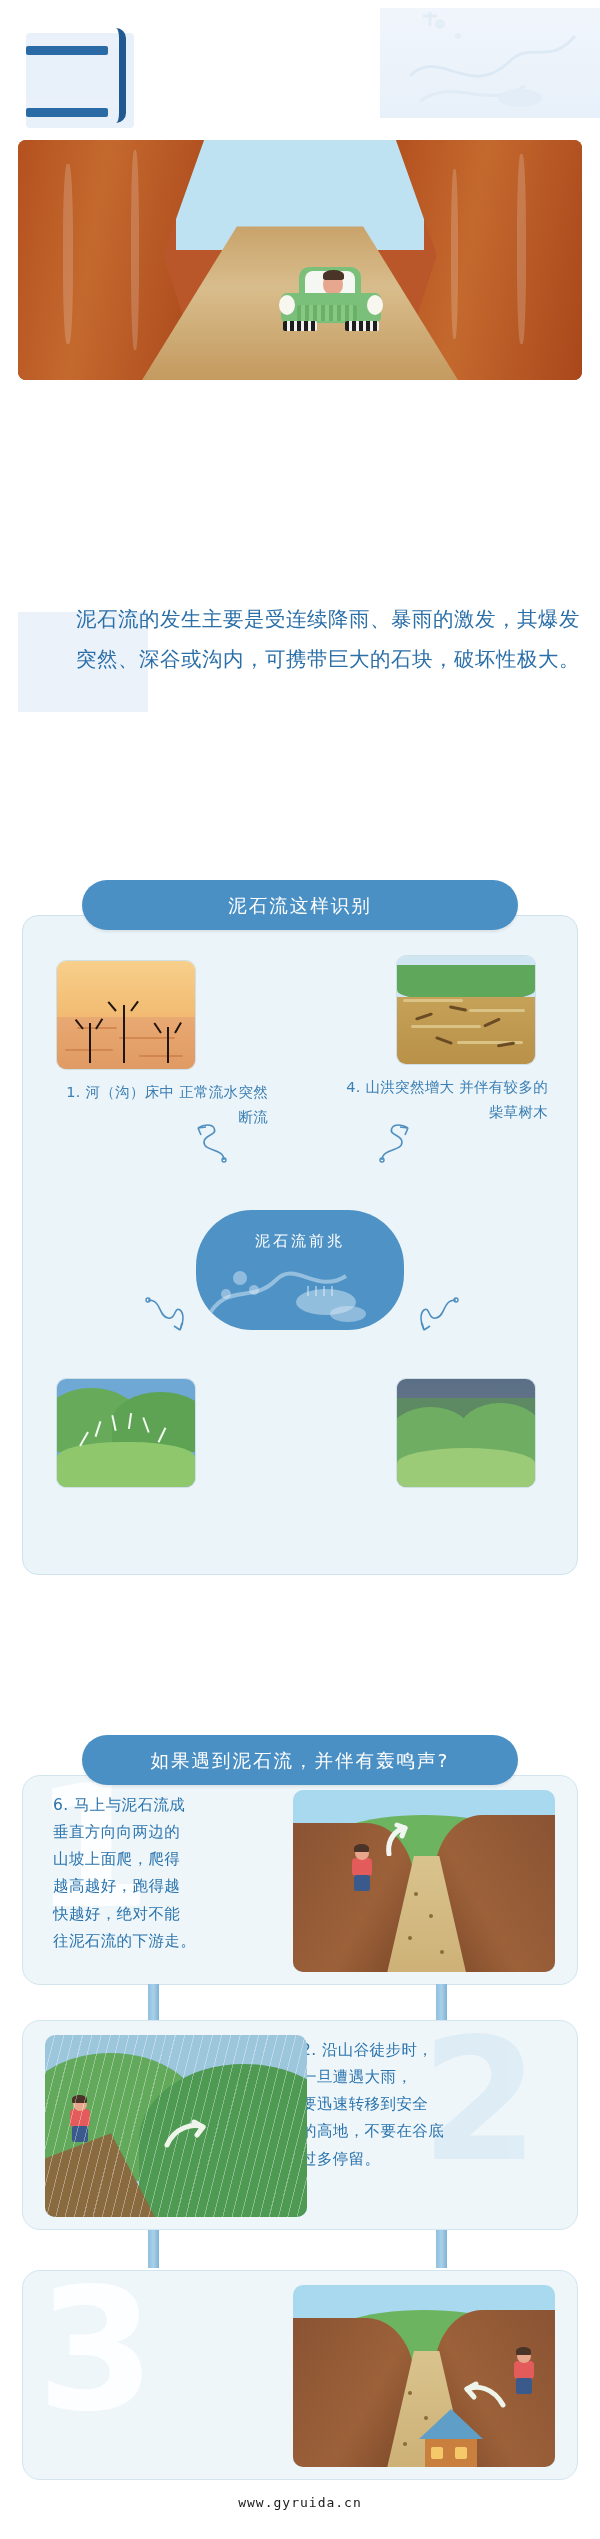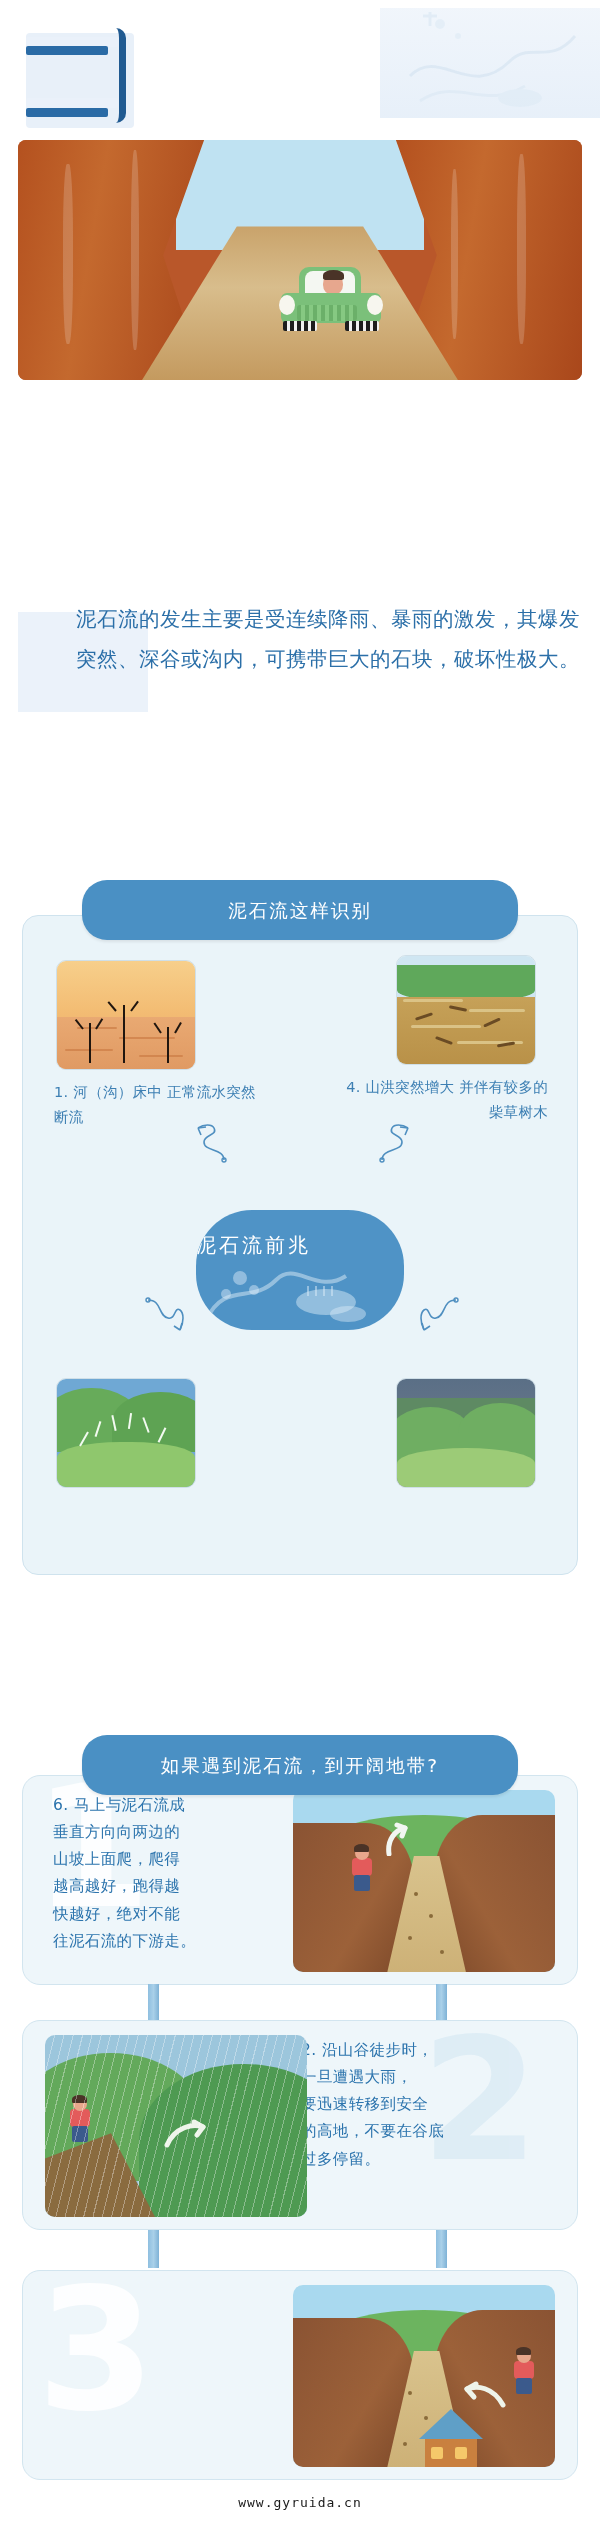--- a/index.html
+++ b/index.html
@@ -193,21 +193,21 @@
     position: absolute;
     left: 22px; top: 915px;
     width: 556px; height: 660px;
     background: #eaf4f9;
     border: 1px solid #cfe3ee;
     border-radius: 16px;
   }
   .banner {
     position: absolute;
     z-index: 3;
-    height: 60px;
+    height: 50px;
     background: #4a90c4;
     border-radius: 25px;
     color: #ffffff;
     font-size: 18.5px;
     display: flex;
     align-items: center;
     justify-content: center;
     letter-spacing: 2px;
     box-shadow: 0 2px 3px rgba(0,0,0,.08);
   }
@@ -271,37 +271,38 @@
   .t4-front { position:absolute; left:0; bottom:0; width:100%; height:36%;
     background:#9ccb77; border-radius:50% 50% 0 0 / 40% 40% 0 0; }
 
   .id-caption {
     margin-top: 10px;
     font-size: 14.5px;
     line-height: 1.7;
     color: #3d7fb3;
     letter-spacing: .3px;
   }
-  .id-item.i1 .id-caption, .id-item.i3 .id-caption { text-align: left; padding-left: 6px; }
+  .id-item.i1 .id-caption, .id-item.i3 .id-caption { text-align: right; padding-left: 6px; }
   .id-item.i2 .id-caption, .id-item.i4 .id-caption { text-align: right; padding-right: 4px; }
 
   .center-badge {
     position: absolute;
     left: 196px; top: 1210px;
     width: 208px; height: 120px;
     background: #4f93c6;
     border-radius: 56px;
     overflow: hidden;
     z-index: 2;
   }
   .center-badge-label {
     position: absolute;
     left: 0; right: 0; top: 22px;
+    text-align: center;
     color: #ffffff;
-    font-size: 20px;
+    font-size: 15px;
     letter-spacing: 3px;
   }
 
   .arrow-curl {
     position: absolute;
     width: 46px; height: 46px;
     z-index: 2;
   }
   .ac1 { left: 188px; top: 1118px; }
   .ac2 { left: 372px; top: 1118px; }
@@ -559,21 +560,21 @@
   <path d="M8 6 C22 6 18 22 28 24 C36 26 34 12 40 16 C44 19 44 28 40 36" stroke="#4f8fc0" stroke-width="1.6" fill="none"></path>
   <path d="M40 36 l-6 -4 M40 36 l2 -7" stroke="#4f8fc0" stroke-width="1.6" fill="none"></path>
   <circle cx="8" cy="6" r="2" fill="none" stroke="#4f8fc0" stroke-width="1.4"></circle>
 </svg>
 <svg class="arrow-curl ac4" viewBox="0 0 46 46">
   <path d="M38 6 C24 6 28 22 18 24 C10 26 12 12 6 16 C2 19 2 28 6 36" stroke="#4f8fc0" stroke-width="1.6" fill="none"></path>
   <path d="M6 36 l6 -4 M6 36 l-2 -7" stroke="#4f8fc0" stroke-width="1.6" fill="none"></path>
   <circle cx="38" cy="6" r="2" fill="none" stroke="#4f8fc0" stroke-width="1.4"></circle>
 </svg>
 
-<div class="banner b-whattodo">如果遇到泥石流，到开阔地带?</div>
+<div class="banner b-whattodo">如果遇到泥石流，并伴有轰鸣声?</div>
 <div class="banner-legs">
   <div class="leg a"></div>
   <div class="leg b"></div>
 </div>
 
 <div class="card c1">
   <div class="card-wm">1</div>
   <div class="card-text">6. 马上与泥石流成
 垂直方向向两边的
 山坡上面爬，爬得

